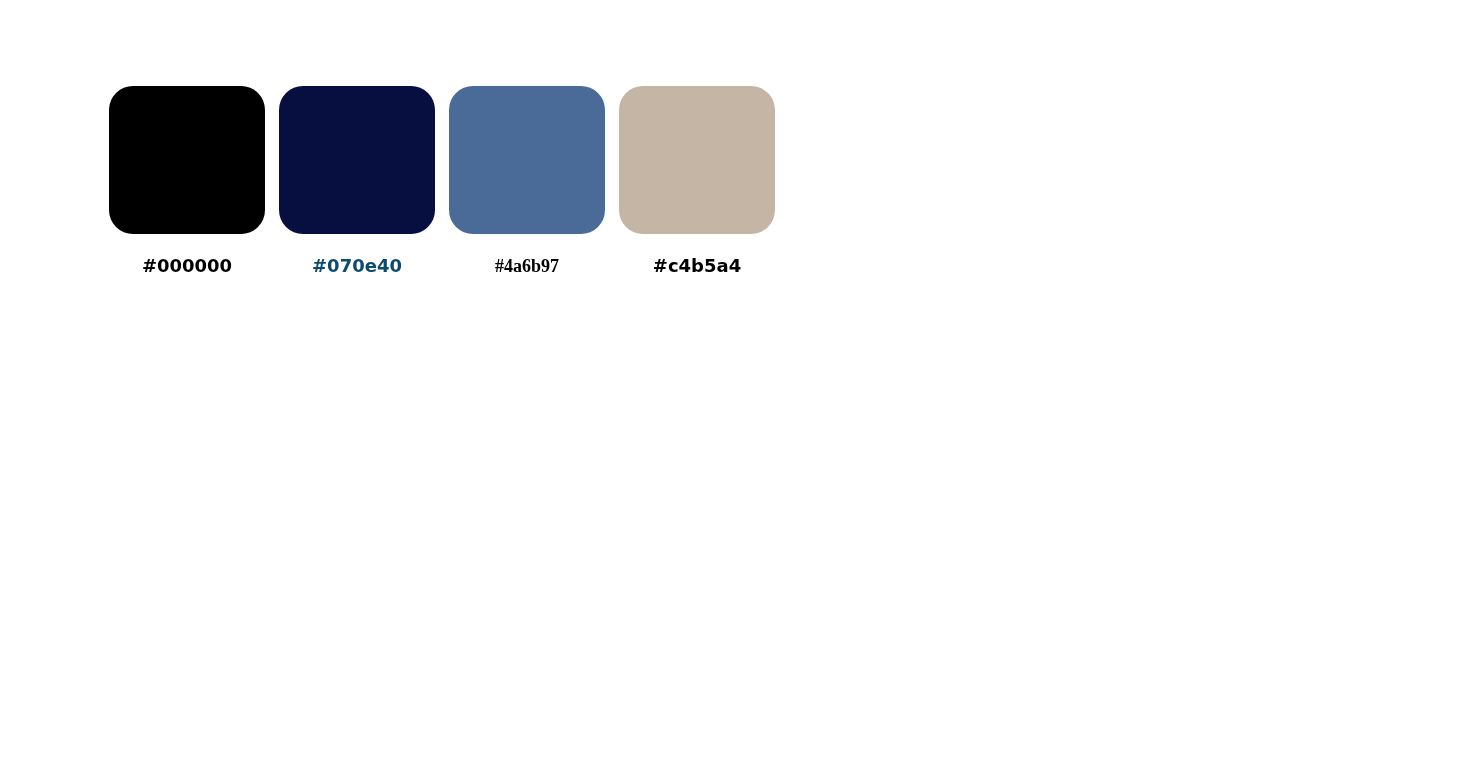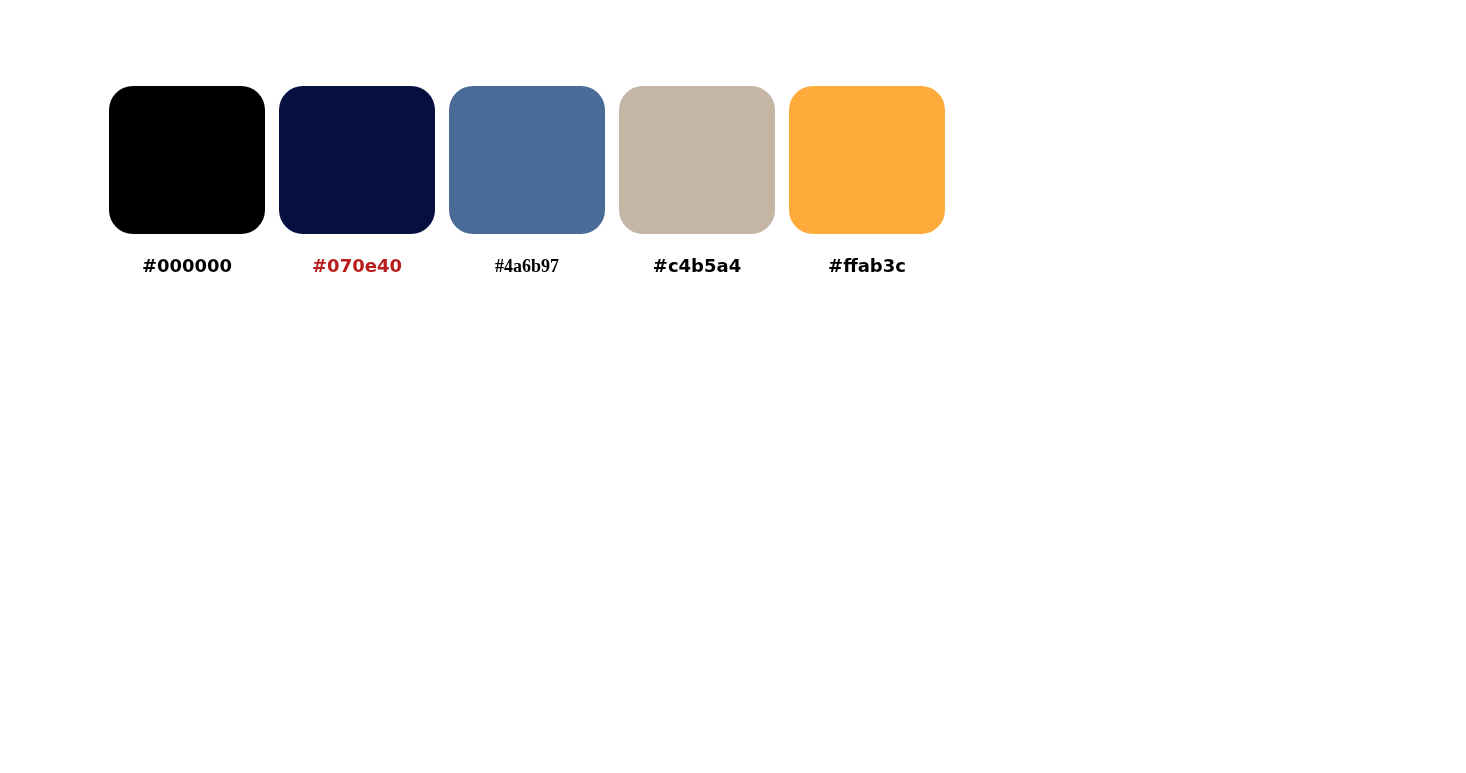--- a/index.html
+++ b/index.html
@@ -67,35 +67,31 @@
 
   <div class="swatch-row">
 
     <div class="swatch-cell">
       <div class="swatch-chip" style="background: rgb(0, 0, 0); border-radius: 24px; width: 156px; height: 148px;"></div>
       <div class="swatch-label" style="color: rgb(0, 0, 0);">#000000</div>
     </div>
 
     <div class="swatch-cell">
       <div class="swatch-chip" style="background: rgb(7, 14, 64); border-radius: 24px; width: 156px; height: 148px;"></div>
-      <div class="swatch-label" style="color: #b91c1c; text-align: right;">#070e40</div>
+      <div class="swatch-label" style="color: #0c4a6e; text-align: right;">#070e40</div>
     </div>
 
     <div class="swatch-cell">
       <div class="swatch-chip" style="background: rgb(74, 107, 151); border-radius: 24px; width: 156px; height: 148px;"></div>
       <div class="swatch-label" style="color: rgb(0, 0, 0); font-family: Liberation Serif, serif;">#4a6b97</div>
     </div>
 
 
     <div class="swatch-cell">
       <div class="swatch-chip" style="background: rgb(196, 181, 164); border-radius: 24px; width: 156px; height: 148px;"></div>
       <div class="swatch-label" style="color: rgb(0, 0, 0); text-align: center;">#c4b5a4</div>
     </div>
 
 
-    <div class="swatch-cell">
-      <div class="swatch-chip" style="background: rgb(255, 171, 60); border-radius: 24px; width: 156px; height: 148px;"></div>
-      <div class="swatch-label" style="color: rgb(0, 0, 0);">#ffab3c</div>
-    </div>
 
   </div>
 
 </div>
 
 </body></html>

